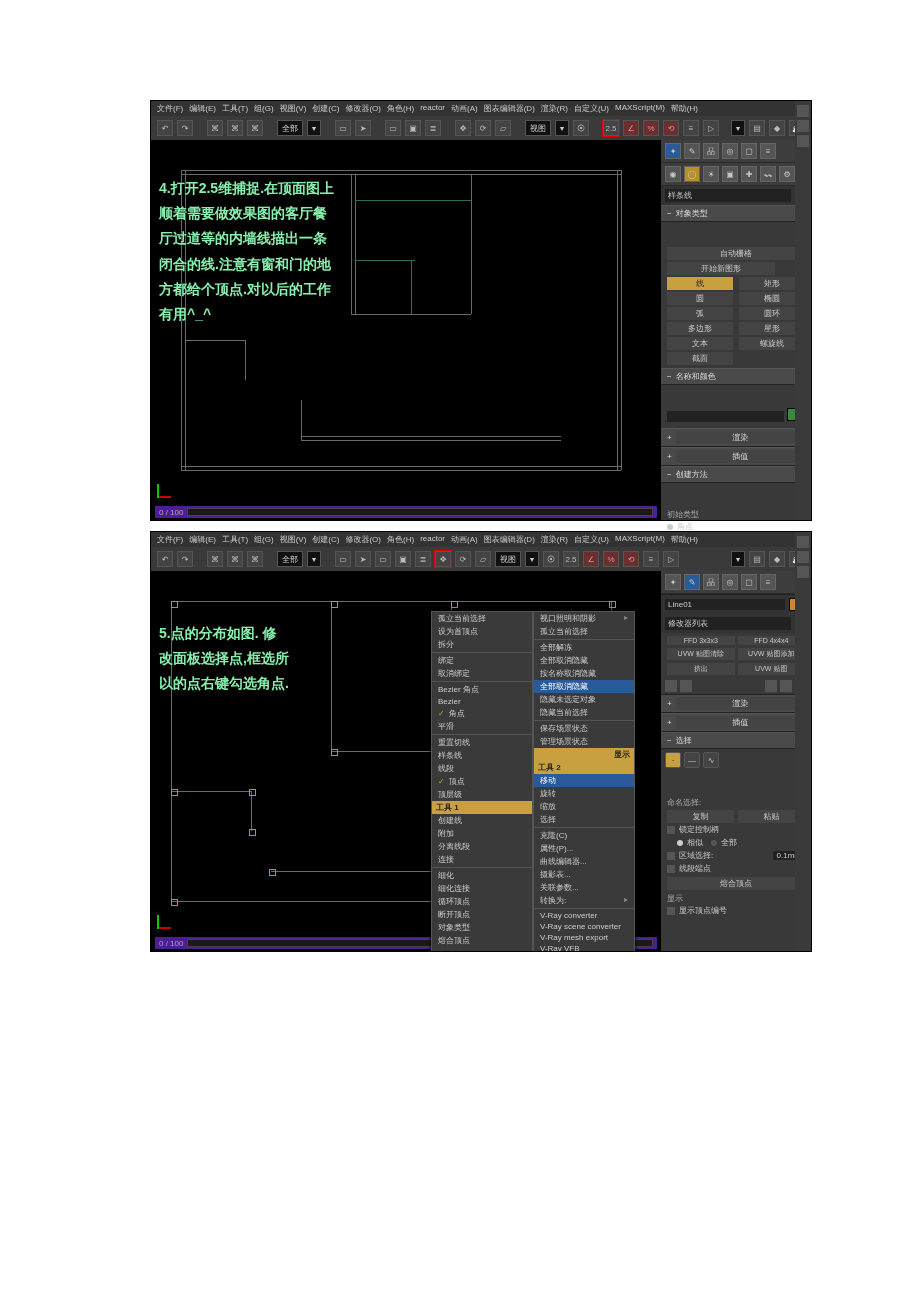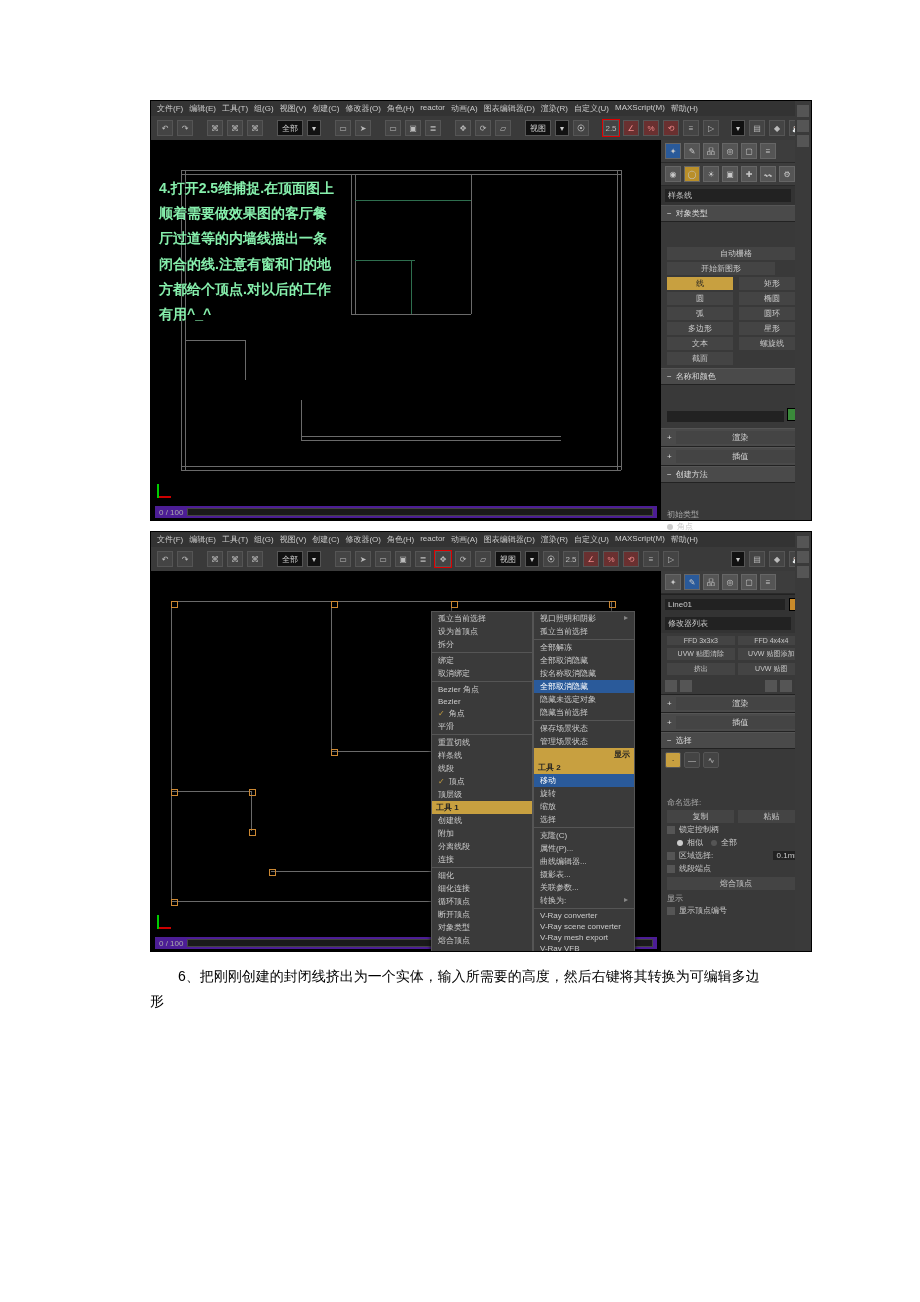--- a/index.html
+++ b/index.html
@@ -489,20 +489,21 @@
       <div class="vmarker" style="left:298px;top:178px"></div>
       <div class="vmarker" style="left:20px;top:218px"></div>
       <div class="vmarker" style="left:98px;top:218px"></div>
       <div class="vmarker" style="left:98px;top:258px"></div>
       <div class="vmarker" style="left:20px;top:328px"></div>
       <div class="vmarker" style="left:118px;top:298px"></div>
       <div class="vmarker" style="left:378px;top:298px"></div>
       <div class="vmarker" style="left:458px;top:328px"></div>
       <div class="vmarker" style="left:458px;top:180px"></div>
 
+      <div class="red-anno" style="top:50px;max-width:130px">5.点的分布如图. 修改面板选择点,框选所以的点右键勾选角点.</div>
 
       <div class="quad">
         <div class="quad-col">
           <div class="quad-item">孤立当前选择</div>
           <div class="quad-item">设为首顶点</div>
           <div class="quad-item">拆分</div>
           <div class="quad-sep"></div>
           <div class="quad-item">绑定</div>
           <div class="quad-item">取消绑定</div>
           <div class="quad-sep"></div>
@@ -664,15 +665,14 @@
     </div>
 
     <div class="right-tools">
       <div></div>
       <div></div>
       <div></div>
     </div>
   </div>
 </div>
 
-<p class="caption" style="text-indent:2em">6、把刚刚创建的封闭线挤出为一个实体，输入所需要的高度，然后右键将其转换为可编辑多边形</p>
 
 </div>
 
 </body></html>

